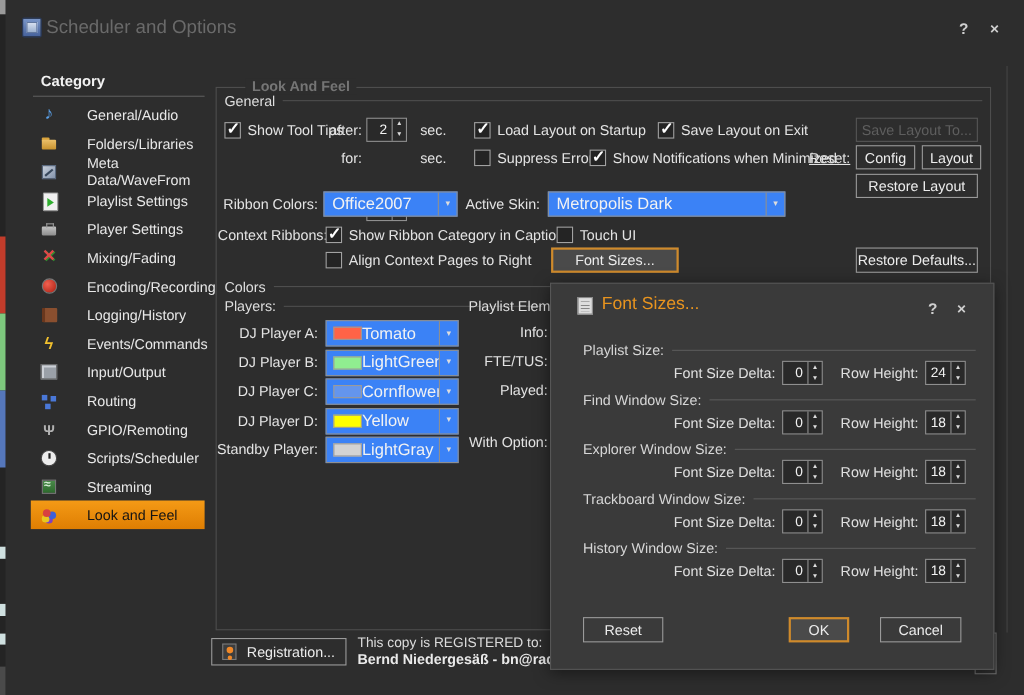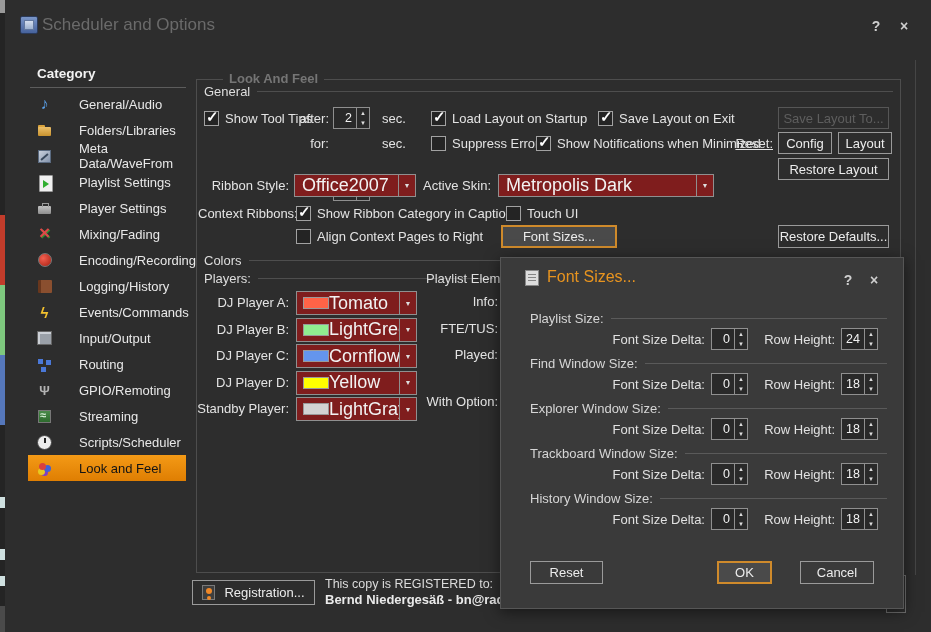--- a/index.html
+++ b/index.html
@@ -78,22 +78,22 @@
   .cb.checked::after{content:"✓";position:absolute;left:1px;top:-4px;font-size:15px;font-weight:bold;color:#fff;}
 
   .spin{display:inline-flex;height:22px;border:1px solid #8f8f8f;background:#292929;}
   .spin-val{flex:1;display:flex;align-items:center;justify-content:flex-end;padding-right:4px;
             font-size:12.5px;color:#f2f2f2;}
   .spin-btns{width:13px;border-left:1px solid #8f8f8f;display:flex;flex-direction:column;}
   .spin-up,.spin-dn{flex:1;display:flex;align-items:center;justify-content:center;color:#ddd;}
   .spin-up::before{content:"▲";font-size:6px;}
   .spin-dn::before{content:"▼";font-size:6px;}
 
-  .dd{display:inline-flex;align-items:center;height:23px;border:1px solid #8f8f8f;background:#7f1d1d;
-      color:#f2f2f2;font-size:18px;}
+  .dd{display:inline-flex;align-items:center;height:23px;border:1px solid #8f8f8f;background:#3b82f6;
+      color:#f2f2f2;font-size:15px;}
   .dd-text{flex:1;padding-left:7px;white-space:nowrap;overflow:hidden;}
   .dd-arrow{width:17px;align-self:stretch;display:flex;align-items:center;justify-content:center;
             border-left:1px solid #8f8f8f;}
   .dd-arrow::before{content:"▼";font-size:7px;color:#ddd;}
   .swatch{width:26px;height:12px;border:1px solid #9a9a9a;margin-left:6px;flex:0 0 26px;}
   .dd .name{padding-left:6px;}
 
   .btn{display:inline-flex;align-items:center;justify-content:center;height:22px;
        border:1px solid #9a9a9a;color:#ececec;font-size:13px;background:transparent;}
   .btn.disabled{border-color:#565656;color:#5e5e5e;}
@@ -207,27 +207,27 @@
     <span class="icon icon-routing"></span>
     <span class="side-label">Routing</span>
   </div>
 
   <div class="side-item">
     <span class="icon icon-gpio"></span>
     <span class="side-label">GPIO/Remoting</span>
   </div>
 
   <div class="side-item">
+    <span class="icon icon-clock"></span>
+    <span class="side-label">Scripts/Scheduler</span>
+  </div>
+
+  <div class="side-item">
     <span class="icon icon-streaming"></span>
     <span class="side-label">Streaming</span>
-  </div>
-
-  <div class="side-item">
-    <span class="icon icon-clock"></span>
-    <span class="side-label">Scripts/Scheduler</span>
   </div>
 
   <div class="side-item selected">
     <span class="icon icon-palette"></span>
     <span class="side-label">Look and Feel</span>
   </div>
 
 </div>
 
   <div class="groupbox">
@@ -274,21 +274,21 @@
       <span class="lbl ralign" style="left:531px;width:45px;text-decoration:underline;">Reset:</span>
       <span class="btn" style="left:581px;width:54px;">Config</span>
       <span class="btn" style="left:641px;width:54px;">Layout</span>
     </div>
 
     <div class="row" style="top:78px;">
       <span class="btn" style="left:581px;width:111px;">Restore Layout</span>
     </div>
 
     <div class="row" style="top:94px;">
-      <span class="lbl ralign" style="left:0;width:92px;">Ribbon Style:</span>
+      <span class="lbl ralign" style="left:0;width:92px;">Ribbon Colors:</span>
       <span class="dd" style="left:97px;width:122px;">
         <span class="dd-text">Office2007</span>
         <span class="dd-arrow"></span>
       </span>
       <span class="lbl ralign" style="left:224px;width:70px;">Active Skin:</span>
       <span class="dd" style="left:301px;width:216px;">
         <span class="dd-text">Metropolis Dark</span>
         <span class="dd-arrow"></span>
       </span>
     </div>

